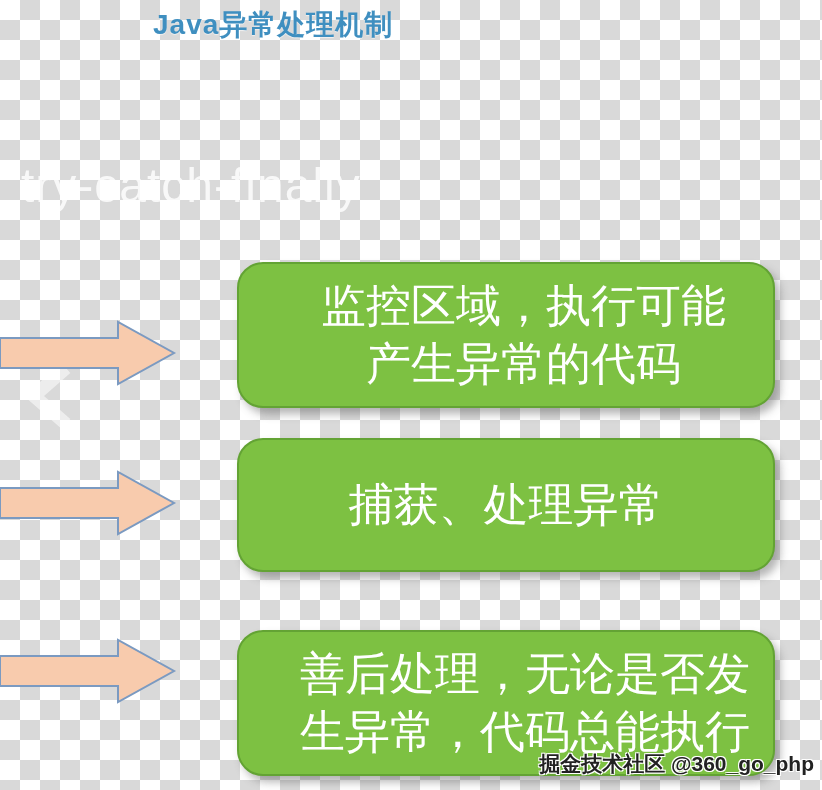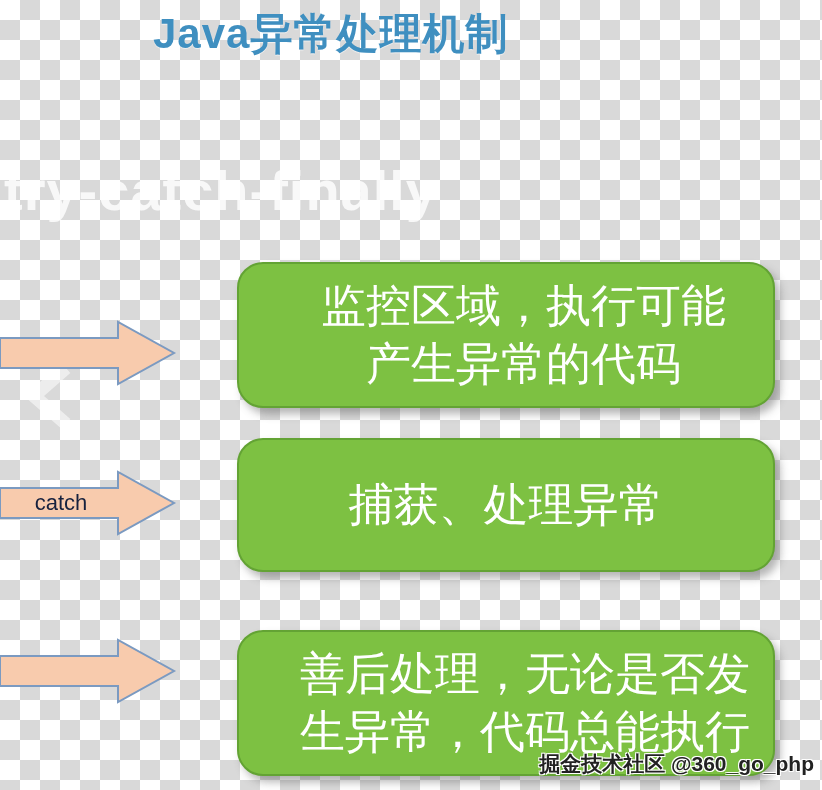--- a/index.html
+++ b/index.html
@@ -11,28 +11,28 @@
 
   .checkerboard {
     position: absolute; inset: 0;
     background-color: #ffffff;
     background-image: conic-gradient(#d9d9d9 25%, #ffffff 0 50%, #d9d9d9 0 75%, #ffffff 0);
     background-size: 40px 40px;
   }
 
   .title {
     position: absolute; left: 153px; top: 6px;
-    font-size: 42px; font-weight: bold; letter-spacing: 1px;
+    font-size: 28px; font-weight: bold; letter-spacing: 1px;
     color: #3f8fc0;
     text-shadow: 0 1px 1px rgba(255,255,255,0.6);
   }
 
   .ghost-text {
-    position: absolute; left: 4px; top: 158px;
-    font-size: 56px; font-weight: bold;
+    position: absolute; left: 21px; top: 158px;
+    font-size: 48px; font-weight: normal;
     color: rgba(255,255,255,0.82);
     letter-spacing: 1px;
   }
 
   .ghost-chevron {
     position: absolute; left: 26px; top: 364px;
     opacity: 0.55;
   }
 
   .arrow {
@@ -98,21 +98,20 @@
 </div>
 <div class="box box-try">
   <span>监控区域，执行可能
 产生异常的代码</span>
 </div>
 
 <div class="arrow arrow-catch">
   <svg width="178" height="66" viewBox="0 0 178 66">
     <polygon points="0,18 118,18 118,2 174,33 118,64 118,48 0,48" fill="#f8cbad" stroke="#7b9ac1" stroke-width="2"></polygon>
   </svg>
-  <div class="arrow-label">catch</div>
 </div>
 <div class="box box-catch">
   <span>捕获、处理异常</span>
 </div>
 
 <div class="arrow arrow-finally">
   <svg width="178" height="66" viewBox="0 0 178 66">
     <polygon points="0,18 118,18 118,2 174,33 118,64 118,48 0,48" fill="#f8cbad" stroke="#7b9ac1" stroke-width="2"></polygon>
   </svg>
 </div>

